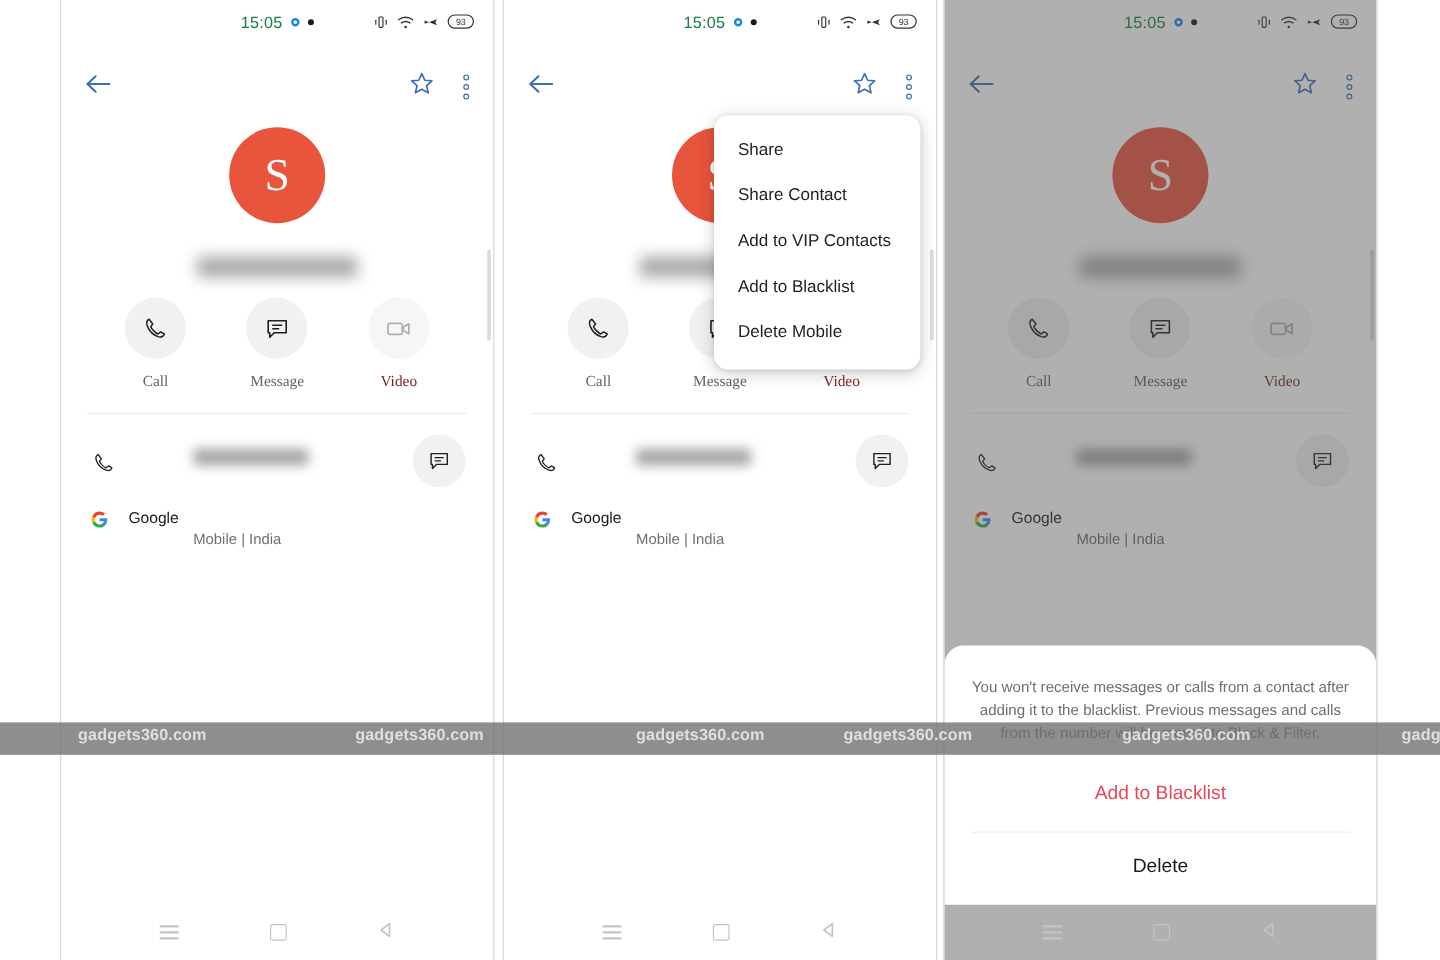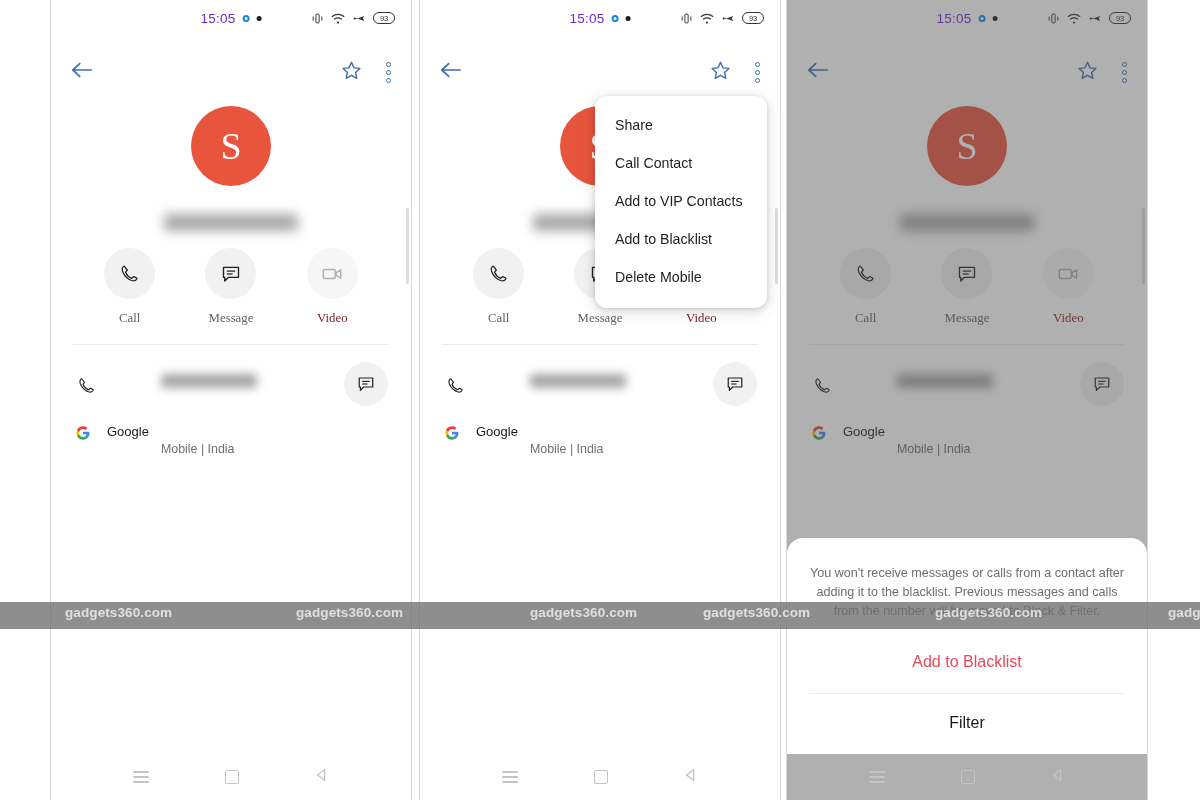--- a/index.html
+++ b/index.html
@@ -40,21 +40,21 @@
   }
   .sb-center {
     position: absolute;
     left: 50%;
     transform: translateX(-50%);
     display: flex;
     align-items: center;
     gap: 7px;
     white-space: nowrap;
   }
-  .sb-time { font-size: 13.5px; color: #6d28d9; letter-spacing: .2px; }
+  .sb-time { font-size: 13.5px; color: #15803d; letter-spacing: .2px; }
   .sb-dot-blue {
     width: 7px; height: 7px; border-radius: 50%;
     background: #ffffff;
     border: 2px solid #1b86e0;
     box-sizing: border-box;
   }
   .sb-dot-black { width: 5px; height: 5px; border-radius: 50%; background: #1a1a1a; }
   .sb-right {
     position: absolute;
     right: 16px;
@@ -511,21 +511,21 @@
           <path d="M12 22c2.7 0 4.96-.9 6.6-2.4l-3.2-2.5c-.9.6-2.05.95-3.4.95-2.6 0-4.8-1.75-5.6-4.1H3.1v2.6A10 10 0 0 0 12 22z" fill="#34A853"></path>
           <path d="M6.4 13.95a6 6 0 0 1 0-3.85V7.5H3.1a10 10 0 0 0 0 9l3.3-2.55z" fill="#FBBC05"></path>
           <path d="M12 5.95c1.47 0 2.78.5 3.82 1.5l2.84-2.84C16.95 2.98 14.7 2 12 2A10 10 0 0 0 3.1 7.5l3.3 2.6C7.2 7.7 9.4 5.95 12 5.95z" fill="#EA4335"></path>
         </svg>
       </span>
       <span class="acct-label">Google</span>
     </div>
 
     <div class="popup">
       <div class="popup-item">Share</div>
-      <div class="popup-item">Call Contact</div>
+      <div class="popup-item">Share Contact</div>
       <div class="popup-item">Add to VIP Contacts</div>
       <div class="popup-item">Add to Blacklist</div>
       <div class="popup-item">Delete Mobile</div>
     </div>
 
     <div class="scrollhint" style="top:208px;height:76px"></div>
 
     <div class="navbar">
       <span class="nav-hb">
           <i></i>
@@ -654,21 +654,21 @@
     </div>
 
     <div class="scrollhint" style="top:208px;height:76px"></div>
 
     <div class="scrim"></div>
 
     <div class="sheet">
       <div class="sheet-msg">You won't receive messages or calls from a contact after adding it to the blacklist. Previous messages and calls from the number will be moved to Block &amp; Filter.</div>
       <div class="sheet-action" style="color:#E8495A">Add to Blacklist</div>
       <div class="sheet-div"></div>
-      <div class="sheet-cancel">Filter</div>
+      <div class="sheet-cancel">Delete</div>
     </div>
 
     <div class="navbar" style="z-index:26">
       <span class="nav-hb">
           <i></i>
           <i></i>
           <i></i>
         </span>
       <span class="nav-sq"></span>
       <span>

